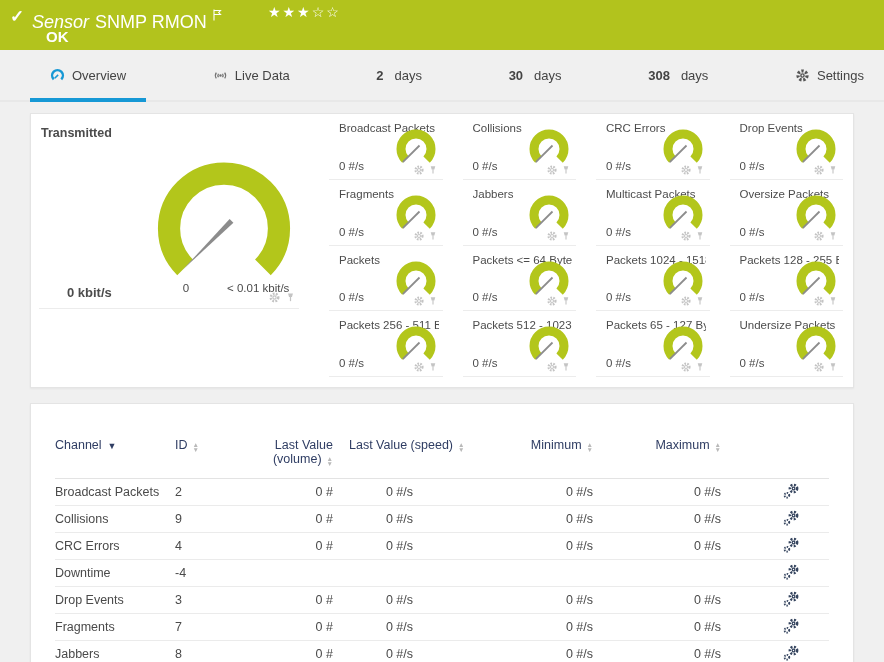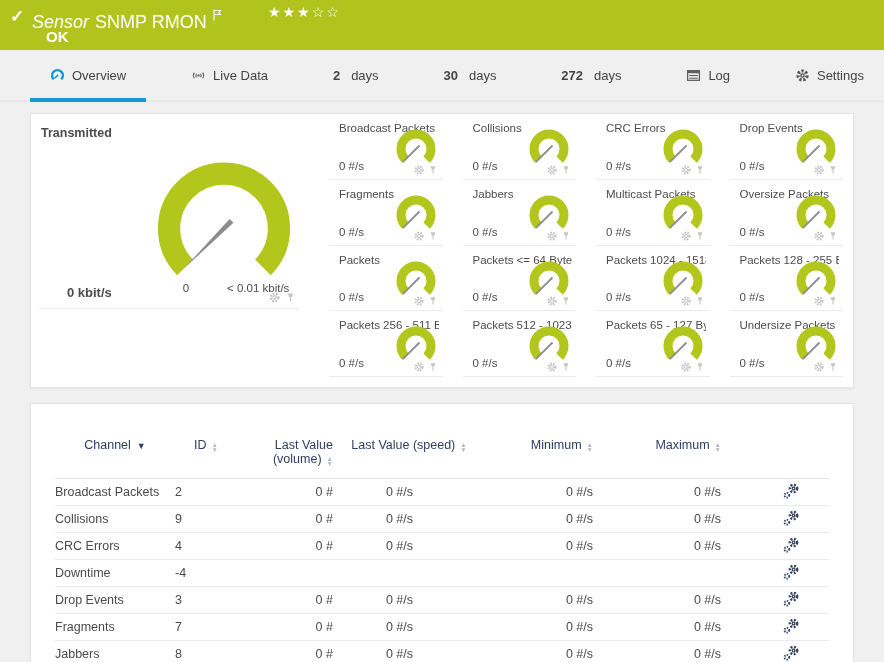--- a/index.html
+++ b/index.html
@@ -46,21 +46,21 @@
 
   .gcell{position:relative;border-bottom:1px solid #ececec;margin-left:2px;
          padding:8px 4px 0 10px;overflow:hidden;cursor:pointer;}
   .gtitle{font-size:11.5px;color:#4c4c4c;white-space:nowrap;overflow:hidden;}
   .gsvg{position:absolute;right:2px;top:13px;}
   .gvalue{position:absolute;left:10px;bottom:7px;font-size:11.5px;color:#4c4c4c;}
   .gicons{position:absolute;right:4px;bottom:3px;display:flex;gap:2px;}
 
   
   table{width:100%;border-collapse:collapse;table-layout:fixed;margin-top:14px;}
-  th{color:#2f3d63;font-size:12.5px;font-weight:400;text-align:center;vertical-align:top;
+  th{color:#2f3d63;font-size:12.5px;font-weight:400;text-align:left;vertical-align:top;
      padding:20px 0 12px 0;border-bottom:1px solid #e3e3e3;cursor:pointer;}
   td{font-size:12.5px;color:#4a4a4a;height:26px;border-bottom:1px solid #ebebeb;padding:0;}
   .r{text-align:right;}
   .pr-vol{padding-right:16px;}
   .pr-spd{padding-right:56px;}
   .pr-min{padding-right:22px;}
   .pr-max{padding-right:26px;}
   .pr-ico{padding-right:30px;text-align:right;}
   .sort{display:inline-flex;flex-direction:column;font-size:6.5px;line-height:5px;
         color:#b9b9b9;margin-left:5px;vertical-align:2px;}
@@ -121,31 +121,22 @@
     </div>
     <div class="tab">
       <b>2</b>
       <span>days</span>
     </div>
     <div class="tab">
       <b>30</b>
       <span>days</span>
     </div>
     <div class="tab">
-      <b>272</b>
+      <b>308</b>
       <span>days</span>
-    </div>
-    <div class="tab">
-      <svg width="15" height="15" viewBox="0 0 14 14">
-          <rect x="1.5" y="2.5" width="11" height="9" fill="none" stroke="#5f5f5f" stroke-width="1.2"></rect>
-          <rect x="1.5" y="2.5" width="11" height="2.4" fill="#5f5f5f"></rect>
-          <line x1="3" y1="7" x2="11" y2="7" stroke="#5f5f5f"></line>
-          <line x1="3" y1="9.5" x2="11" y2="9.5" stroke="#5f5f5f"></line>
-        </svg>
-      <span>Log</span>
     </div>
     <div class="tab">
       <svg width="15" height="15" viewBox="0 0 14 14">
           <circle cx="7" cy="7" r="4.2" fill="none" stroke="#555" stroke-width="3" stroke-dasharray="2.1 1.55"></circle>
           <circle cx="7" cy="7" r="1.5" fill="none" stroke="#555" stroke-width="1.3"></circle>
         </svg>
       <span>Settings</span>
     </div>
   </div>
 

